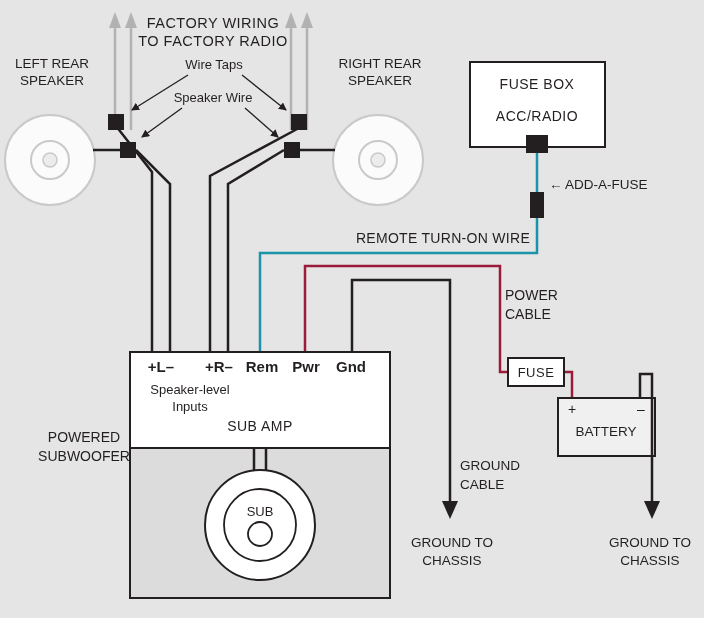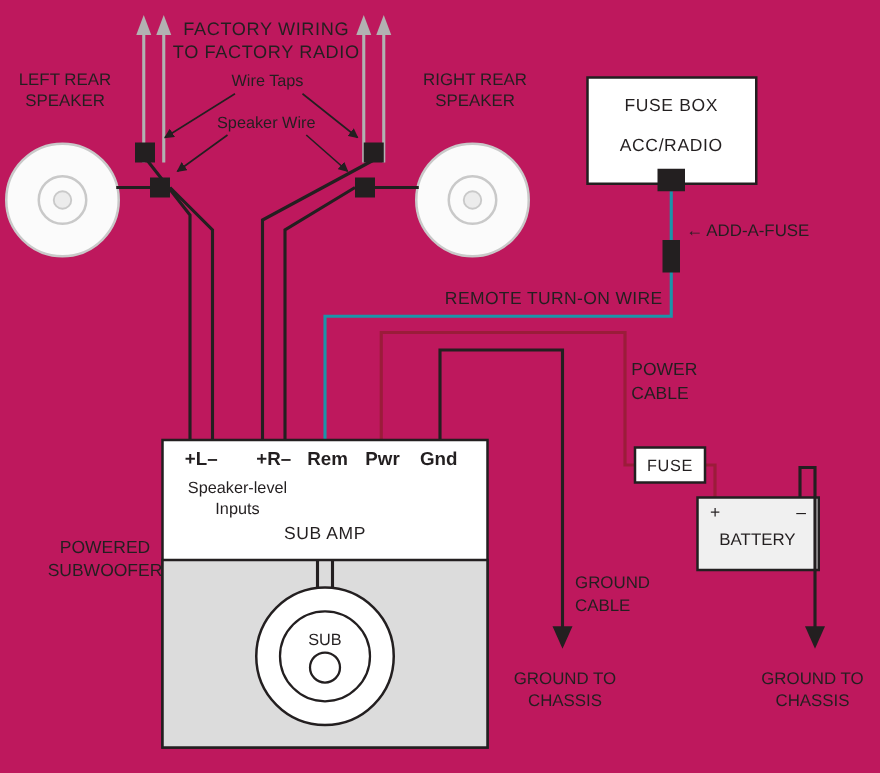--- a/index.html
+++ b/index.html
@@ -1,16 +1,16 @@
 <!DOCTYPE html>
 <html><head>
 <meta charset="utf-8">
 <style>
   html,body{margin:0;padding:0;background:#ffffff;}
-  .stage{position:relative;width:704px;height:618px;background:#be185d;overflow:hidden;}
+  .stage{position:relative;width:704px;height:618px;background:#e5e5e5;overflow:hidden;}
   svg{display:block;}
   text{font-family:"Liberation Sans","DejaVu Sans",sans-serif;fill:#231f20;}
   .wire{fill:none;stroke:#231f20;stroke-width:2.5;}
   .thin{fill:none;stroke:#231f20;stroke-width:1.3;}
   .box{fill:#ffffff;stroke:#231f20;stroke-width:2;}
 </style>
 </head>
 <body>
 
 <div class="stage">

